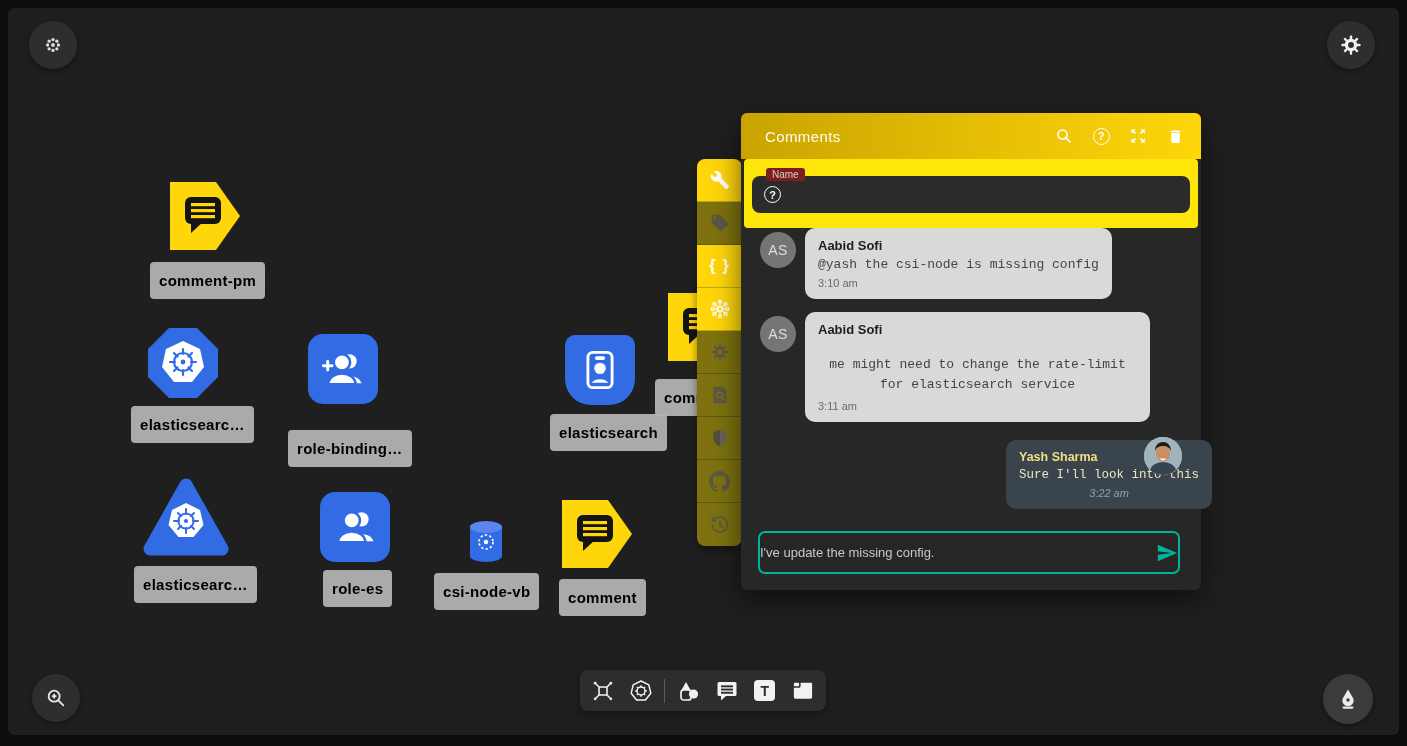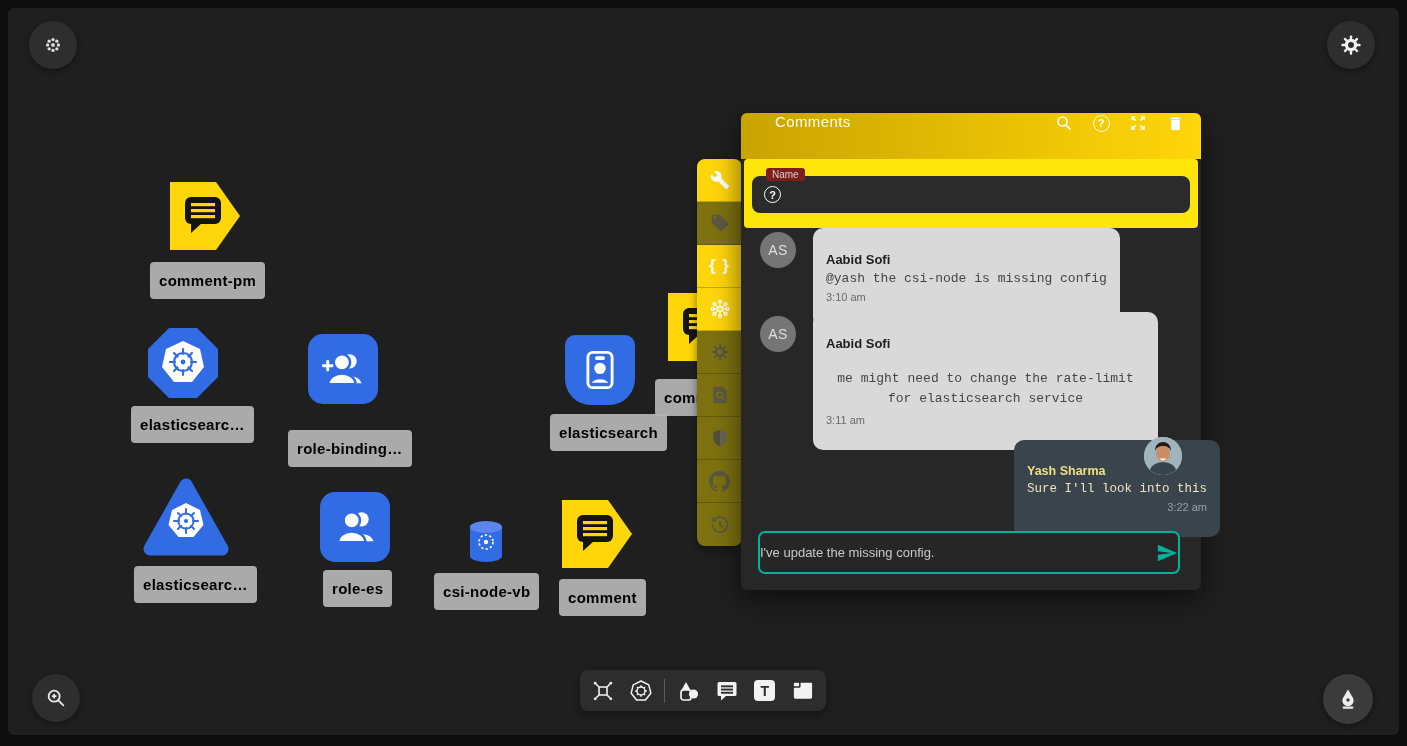--- a/index.html
+++ b/index.html
@@ -17,41 +17,41 @@
   
   .side-toolbar{position:absolute;left:697px;top:159px;width:45px;border-radius:8px;overflow:hidden;z-index:6;box-shadow:0 3px 8px rgba(0,0,0,.45);}
   .side-item{width:45px;height:43px;display:flex;align-items:center;justify-content:center;border-bottom:1px solid rgba(0,0,0,.22);cursor:pointer;}
   .side-item:last-child{border-bottom:none;}
   .side-item.active{background:#ffd60a;color:#ffffff;}
   .side-item.dim{background:#7d720f;color:#5b5844;}
   .braces{font-size:17px;font-weight:bold;letter-spacing:1px;}
 
   
   .panel{position:absolute;left:741px;top:113px;width:460px;height:477px;z-index:10;background:#272727;border-radius:6px;box-shadow:0 10px 28px rgba(0,0,0,.55);}
-  .panel-header{position:absolute;left:0;top:0;width:100%;height:46px;border-radius:6px 6px 0 0;background:linear-gradient(90deg,#c9a400,#ffd60a);display:flex;align-items:flex-start;padding:0 16px 0 34px;}
+  .panel-header{position:absolute;left:0;top:0;width:100%;height:46px;border-radius:6px 6px 0 0;background:linear-gradient(90deg,#c9a400,#ffd60a);display:flex;align-items:center;padding:0 16px 0 24px;}
   .panel-title{color:#fffdf2;font-size:15px;letter-spacing:.4px;flex:1;}
   .hicons{display:flex;align-items:center;gap:17px;}
   .hicon{width:20px;height:20px;display:flex;align-items:center;justify-content:center;cursor:pointer;color:#fff;}
   .name-sec{position:absolute;left:3px;top:46px;width:454px;height:69px;background:#ffe60a;border-radius:4px;}
   .name-input{position:absolute;left:8px;top:17px;width:438px;height:37px;background:#2b2b2b;border-radius:8px;display:flex;align-items:center;padding:0 12px;}
   .name-tag{position:absolute;left:14px;top:-8px;background:#7f1d1d;color:#cfcfcf;font-size:10px;padding:1px 6px;border-radius:3px;}
   .name-val{color:#e9e9e9;font-size:13.5px;flex:1;}
   .qmark{width:17px;height:17px;border:1.5px solid #fff;border-radius:50%;color:#fff;font-size:11px;font-weight:bold;display:flex;align-items:center;justify-content:center;}
 
   .avatar{position:absolute;width:36px;height:36px;border-radius:50%;background:#757575;color:#dedede;font-size:14px;display:flex;align-items:center;justify-content:center;letter-spacing:.5px;}
-  .bubble{position:absolute;background:#d9d9d9;border-radius:10px;padding:24px 13px;color:#2d2d2d;margin-left:8px;}
+  .bubble{position:absolute;background:#d9d9d9;border-radius:10px;padding:10px 13px;color:#2d2d2d;}
   .b-name{font-size:13px;font-weight:bold;color:#1e1e1e;}
   .b-text{font-size:13px;color:#454545;margin-top:4px;white-space:nowrap;font-family:Liberation Mono, monospace;}
   .b-text.wrap{white-space:normal;line-height:1.55;text-align:center;}
   .b-gap{height:14px;}
   .b-time{font-size:11px;color:#6a6a6a;margin-top:5px;}
   .bubble.dark{background:#3a444d;}
   .bubble.dark .b-name{color:#f1df83;font-size:12.5px;}
   .bubble.dark .b-text{color:#ece4c1;font-size:12.5px;}
-  .bubble.dark .b-time{color:#94a0a7;text-align:right;}
+  .bubble.dark .b-time{color:#94a0a7;text-align:center;font-style:italic;}
   .photo{position:absolute;width:38px;height:38px;border-radius:50%;overflow:hidden;background:#9fb4bd;}
 
   .composer{position:absolute;left:17px;top:418px;width:422px;height:43px;border:2px solid #00b39f;border-radius:7px;background:#262626;display:flex;align-items:center;padding:0 0;}
   .composer-text{flex:1;color:#c9c9c9;font-size:13px;white-space:nowrap;overflow:hidden;}
 
   
   .dock{position:absolute;left:580px;top:670px;width:246px;height:41px;background:#2d2d2d;border-radius:8px;display:flex;align-items:center;justify-content:space-evenly;z-index:4;box-shadow:0 3px 8px rgba(0,0,0,.4);}
   .dock-item{width:30px;height:30px;display:flex;align-items:center;justify-content:center;color:#f2f2f2;cursor:pointer;}
   .dock-div{width:1px;height:24px;background:#5a5a5a;}
   .ttool{width:21px;height:21px;background:#f2f2f2;color:#2d2d2d;border-radius:4px;font-size:14px;font-weight:bold;display:flex;align-items:center;justify-content:center;}

